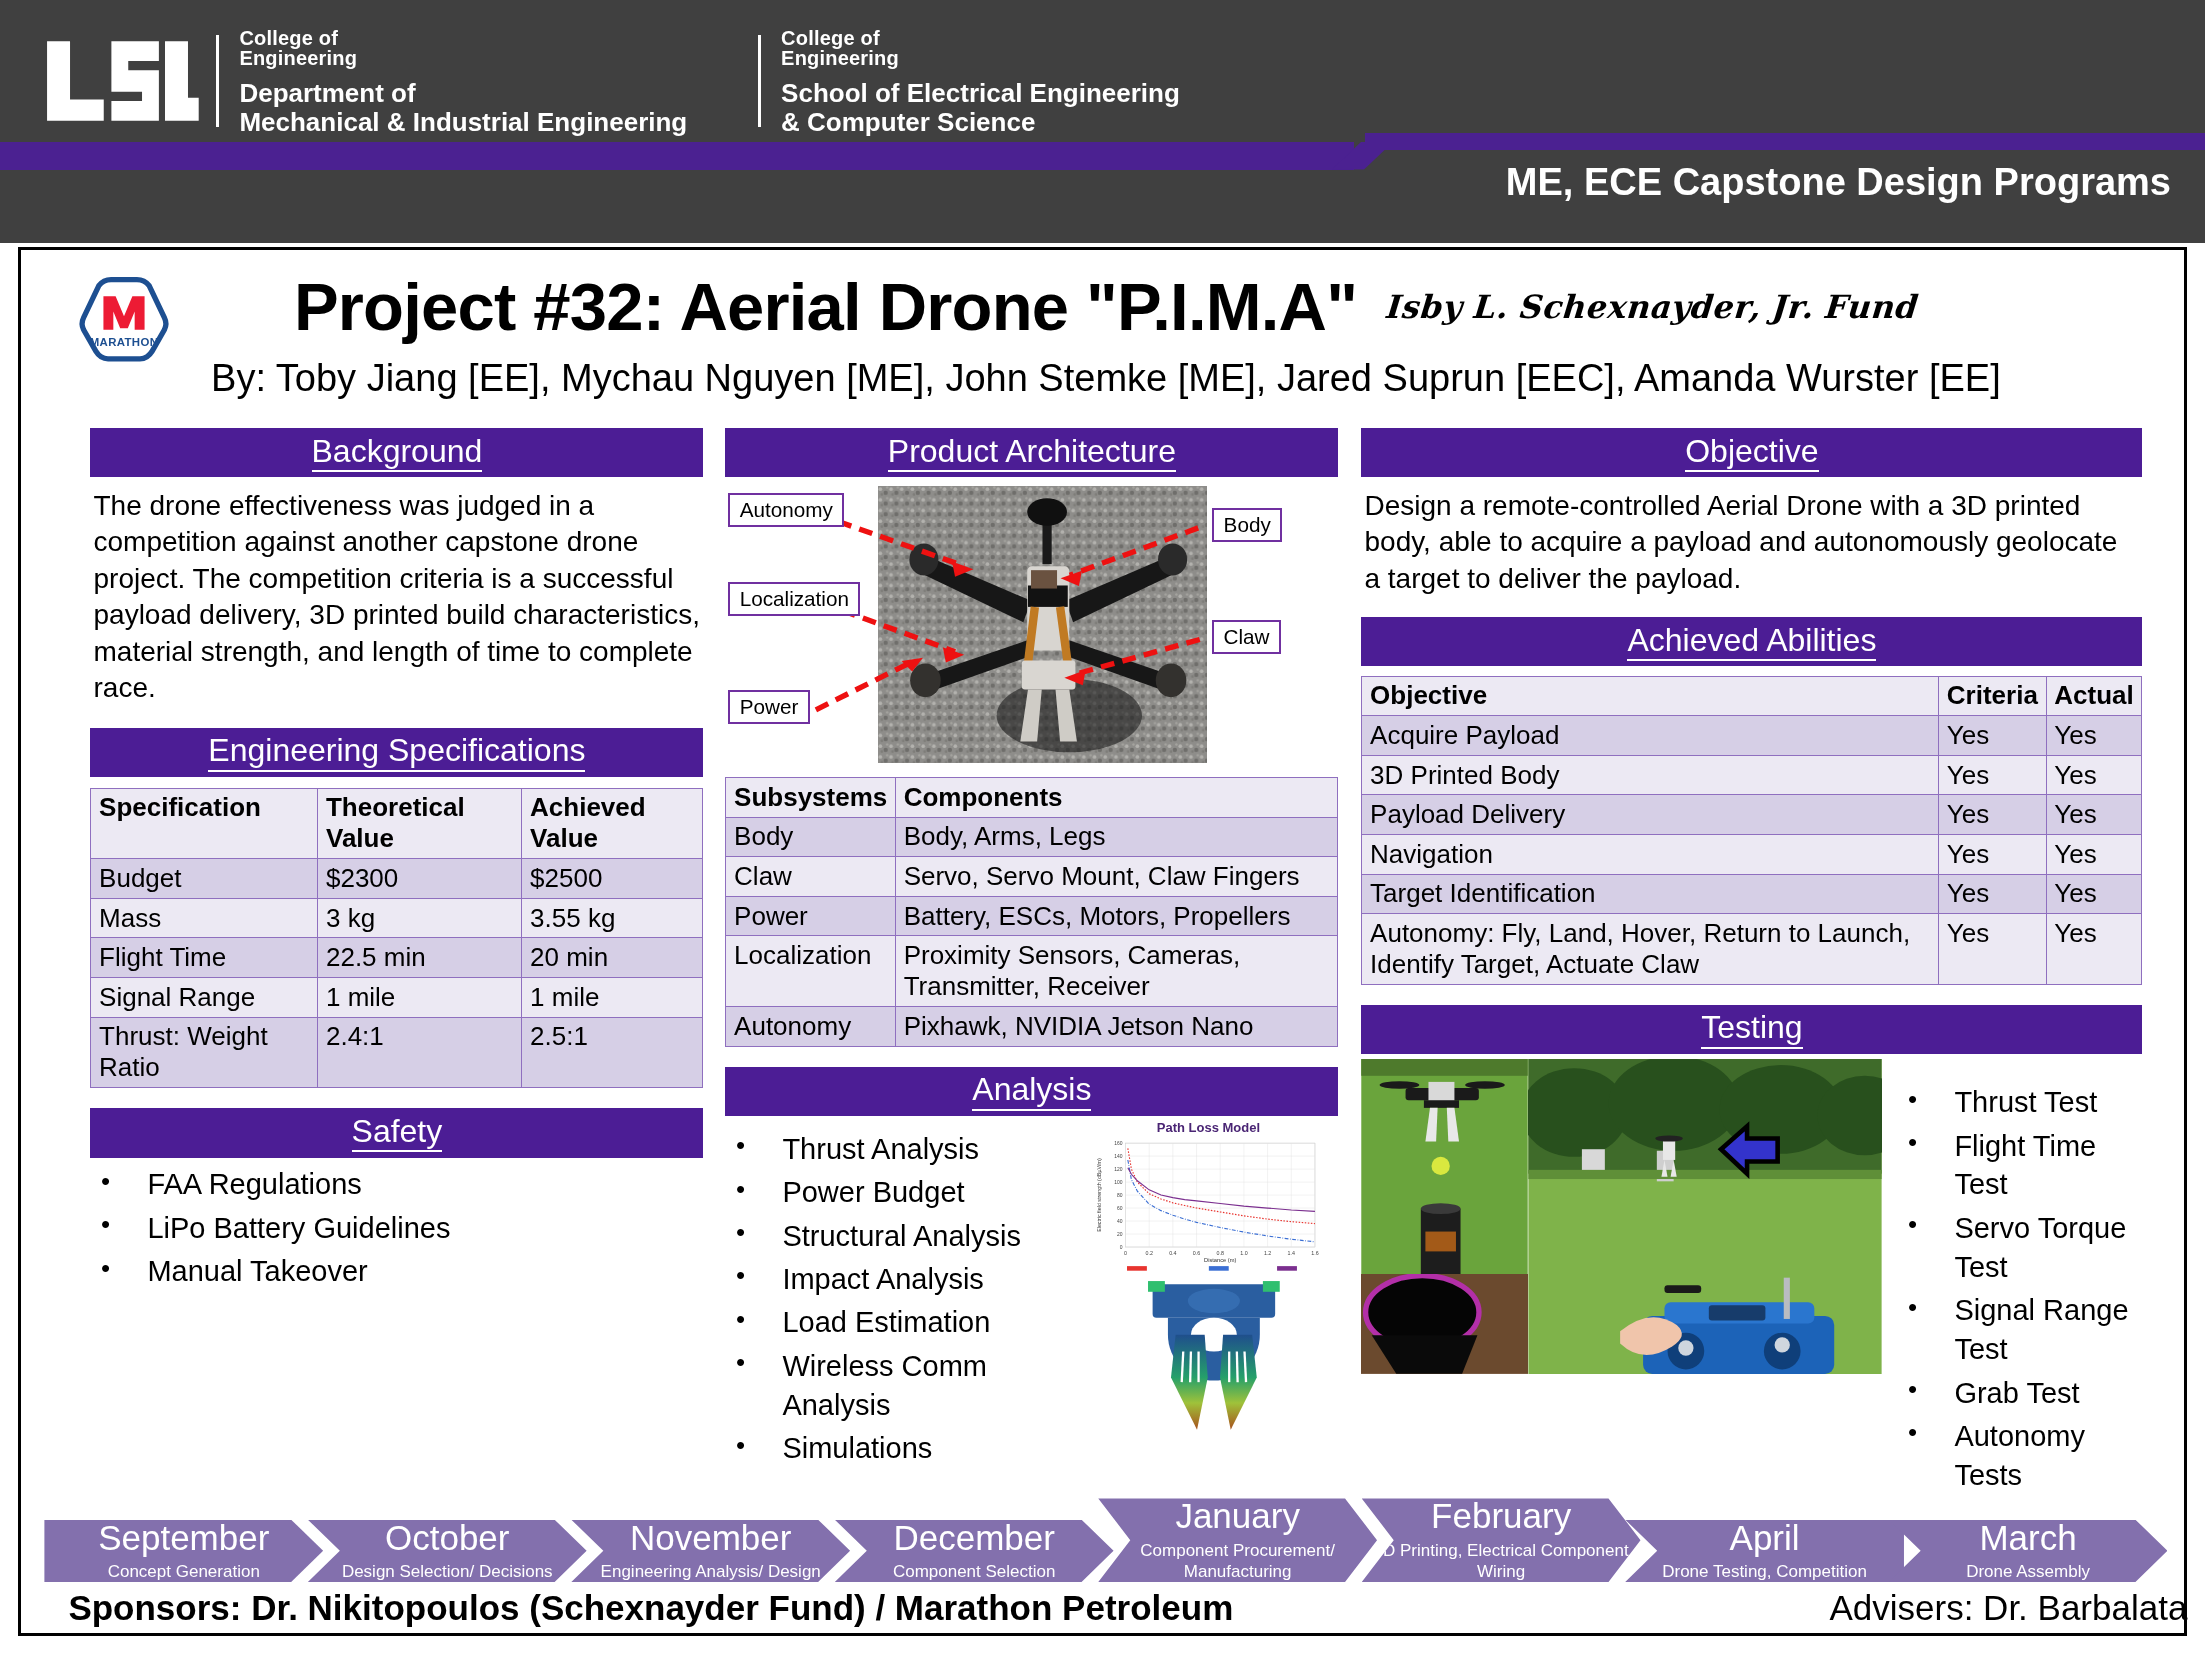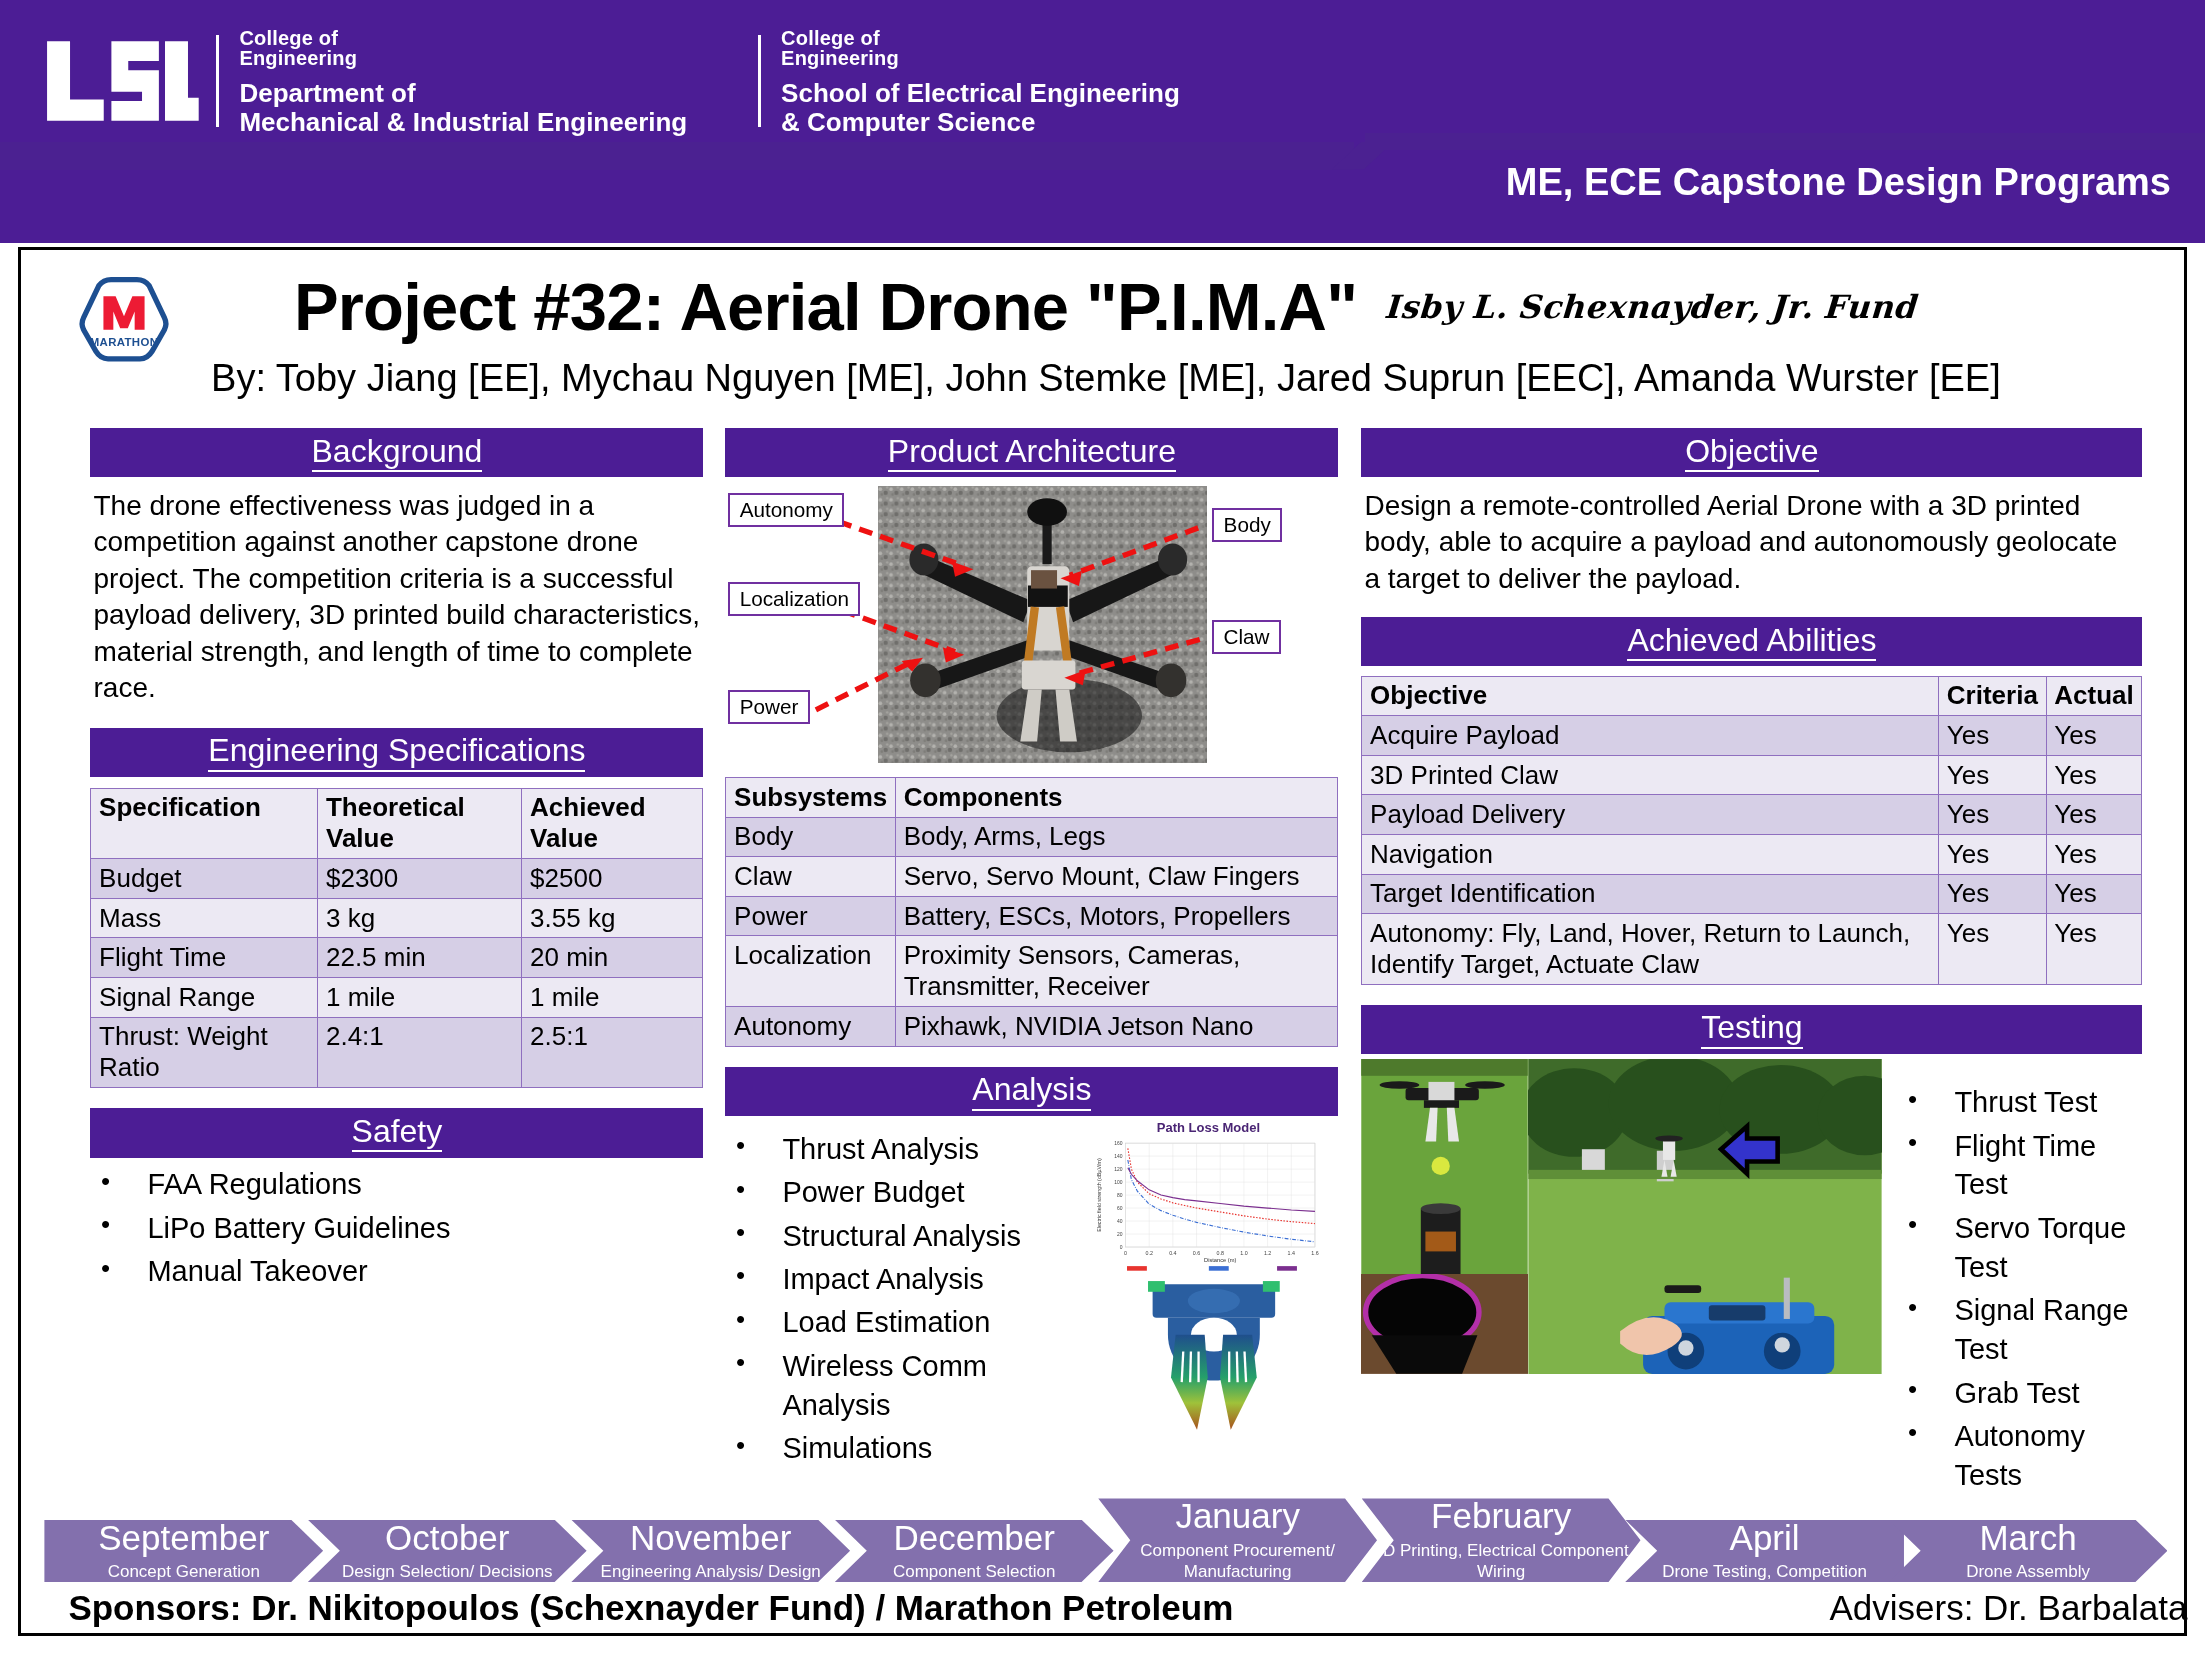--- a/index.html
+++ b/index.html
@@ -5,21 +5,21 @@
   html,body{margin:0;padding:0;}
   body{
     width:2205px;height:1654px;overflow:hidden;
     background:#ffffff;
     font-family:"Liberation Sans", sans-serif;
     -webkit-font-smoothing:antialiased;
   }
   .poster{position:relative;width:2205px;height:1654px;background:#fff;}
 
   
-  .hdr{position:absolute;left:0;top:0;width:2205px;height:243px;background:#4c1d95;overflow:hidden;}
+  .hdr{position:absolute;left:0;top:0;width:2205px;height:243px;background:#404040;overflow:hidden;}
   .lsu-block{position:absolute;left:44px;top:27.6px;display:flex;align-items:flex-start;}
   .lsu-logo{position:relative;width:157px;height:86px;margin-top:10.7px;}
   .lsu-logo svg{display:block;}
   .lsu-rule{width:3.1px;height:92px;background:#fff;margin:7.7px 20px 0 15.3px;}
   .deptcol{color:#fff;line-height:1.02;}
   .dept-small{font-size:20px;font-weight:700;letter-spacing:0.2px;}
   .dept-big{font-size:26px;font-weight:700;line-height:1.12;}
   .dept-pad{margin-top:10.7px;}
   .ece-block{position:absolute;left:758px;top:27.6px;display:flex;align-items:flex-start;}
 
@@ -431,21 +431,21 @@
                 <td>Objective</td>
                 <td>Criteria</td>
                 <td>Actual</td>
               </tr>
               <tr class="odd">
                 <td>Acquire Payload</td>
                 <td>Yes</td>
                 <td>Yes</td>
               </tr>
               <tr class="even">
-                <td>3D Printed Claw</td>
+                <td>3D Printed Body</td>
                 <td>Yes</td>
                 <td>Yes</td>
               </tr>
               <tr class="odd">
                 <td>Payload Delivery</td>
                 <td>Yes</td>
                 <td>Yes</td>
               </tr>
               <tr class="even">
                 <td>Navigation</td>

